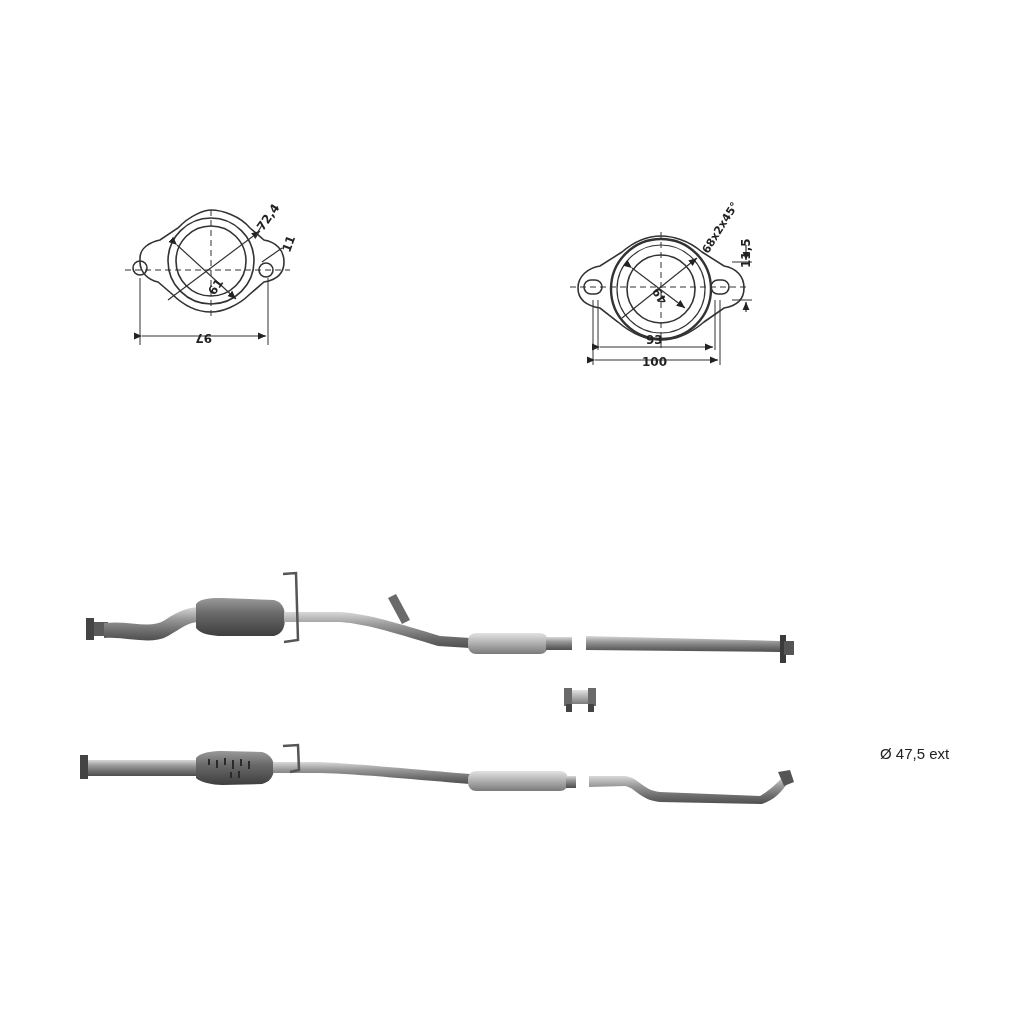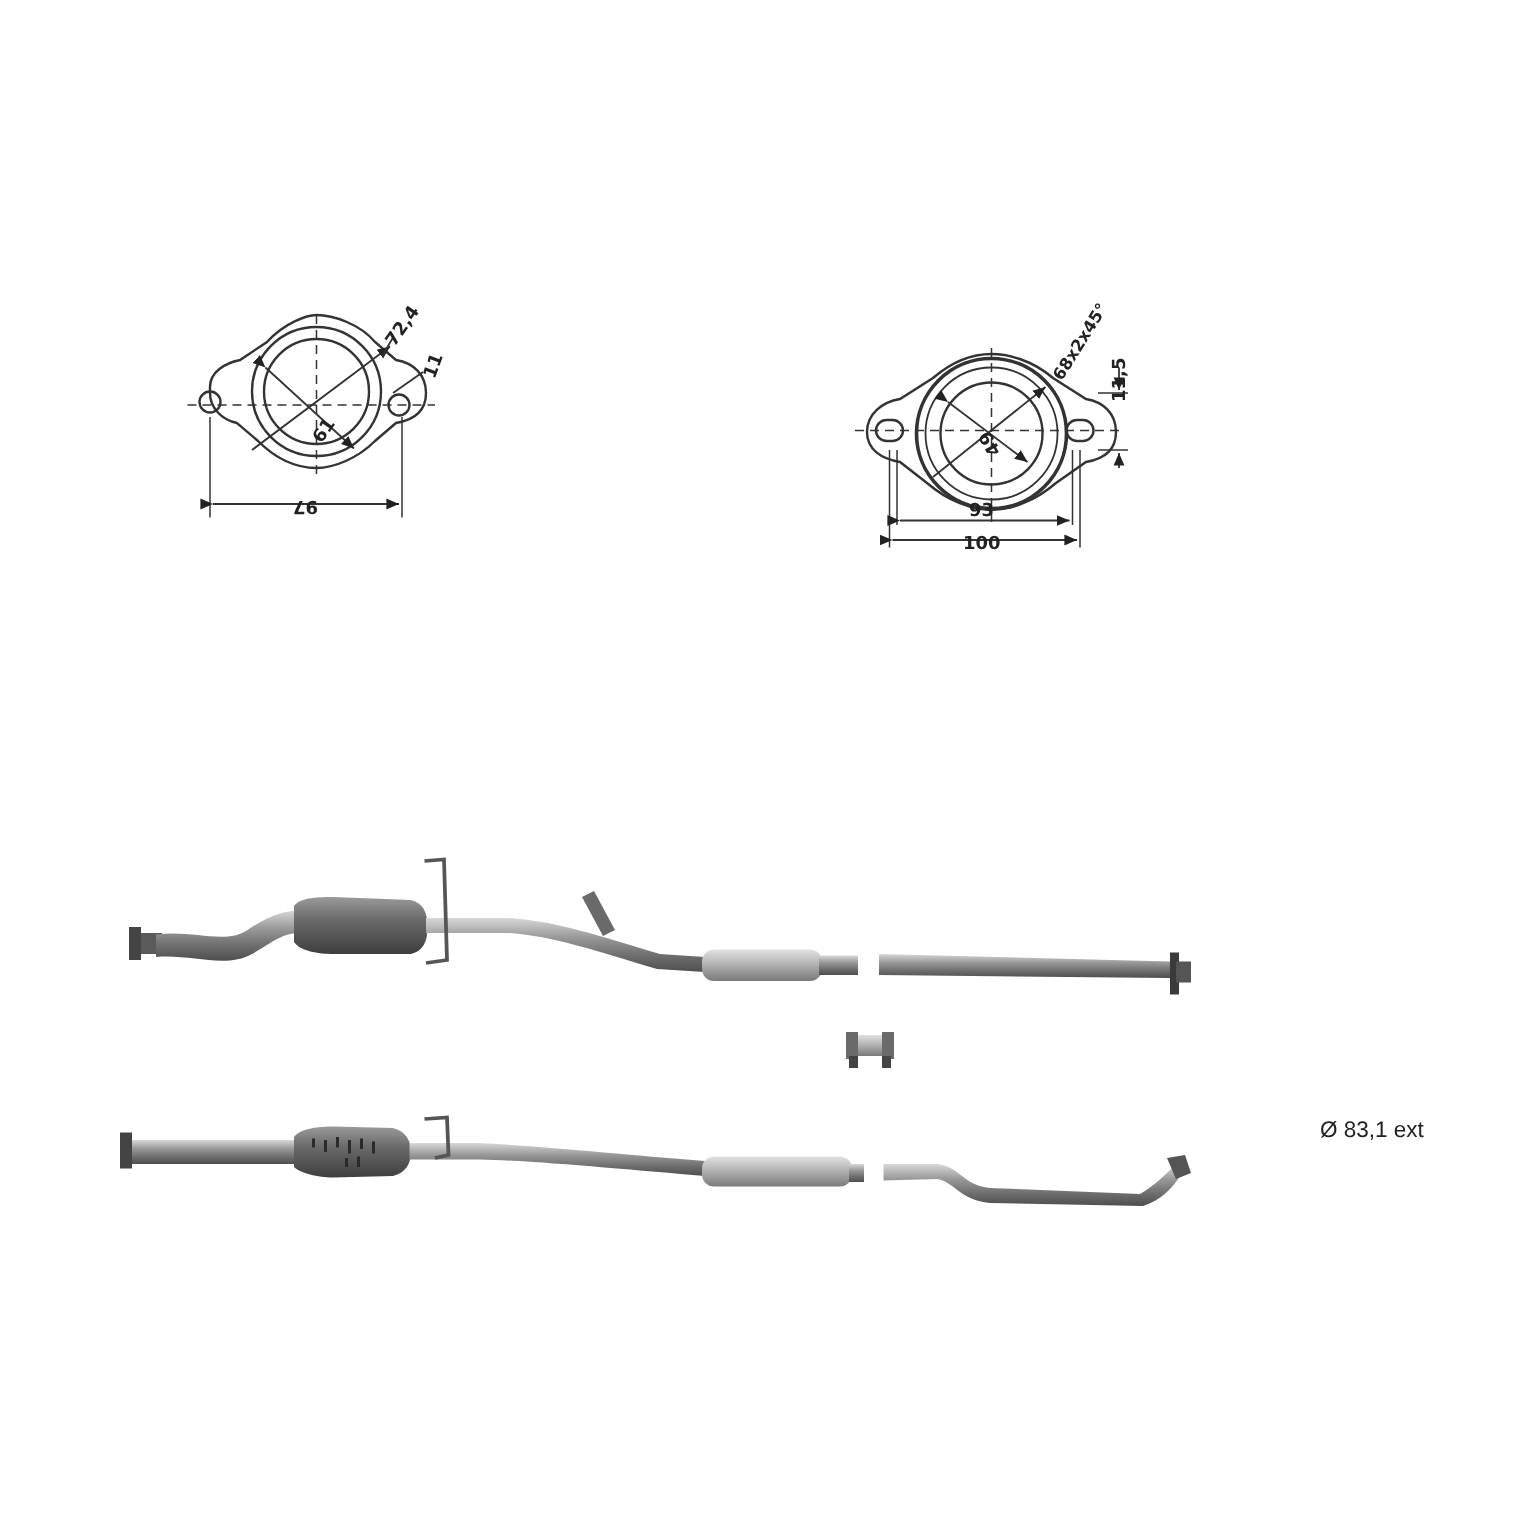--- a/index.html
+++ b/index.html
@@ -138,13 +138,13 @@
     </g>
     <path d="M273,762 L320,762 C360,764 420,770 470,774 L470,784 C420,780 360,774 320,773 L273,773 z" fill="url(#pipeGrad)"></path>
     <path d="M283,746 L298,745 L299,770 L290,772" fill="none" stroke="#555" stroke-width="2.5"></path>
     <rect x="468" y="771" width="100" height="20" rx="8" fill="url(#mufGrad)"></rect>
     <rect x="566" y="776" width="10" height="12" fill="url(#pipeGrad)"></rect>
     <path d="M589,776 L625,776 C640,778 642,790 660,792 L760,796 C770,790 776,784 782,778 L788,782 C782,792 774,800 762,804 L660,802 C640,800 636,788 625,786 L589,787 z" fill="url(#pipeGrad)"></path>
     <path d="M778,772 L790,770 L794,782 L784,786 z" fill="#555"></path>
   </g>
 </svg>
 
-<div class="diam-label">Ø 83,1 ext</div>
+<div class="diam-label">Ø 47,5 ext</div>
 
 </body></html>

